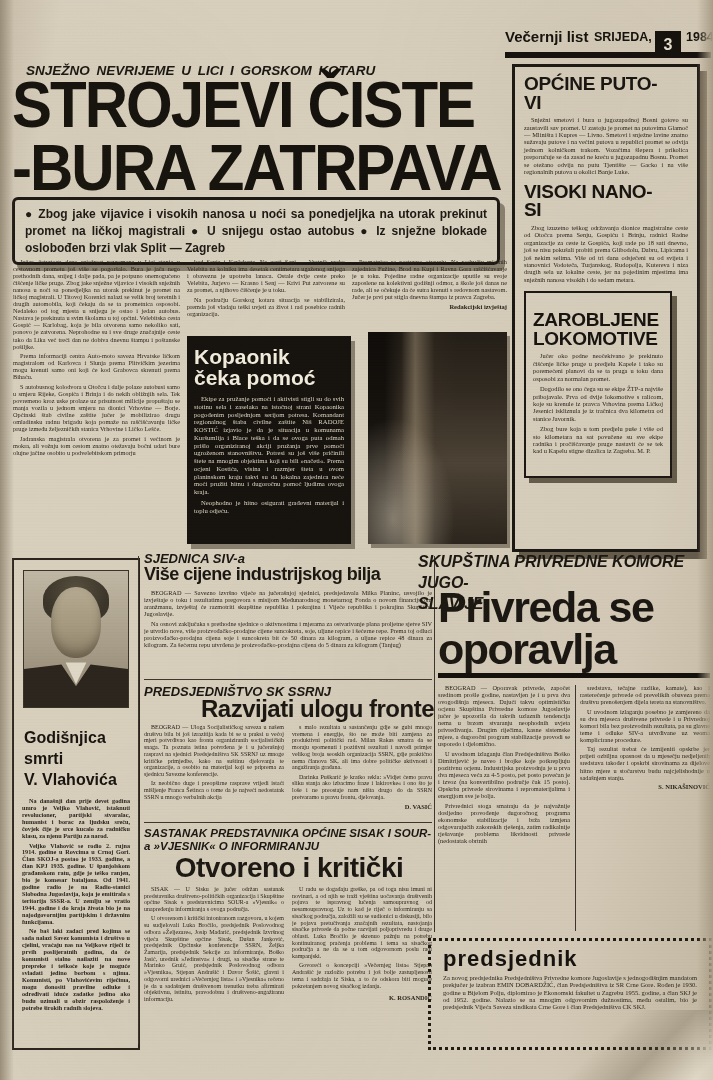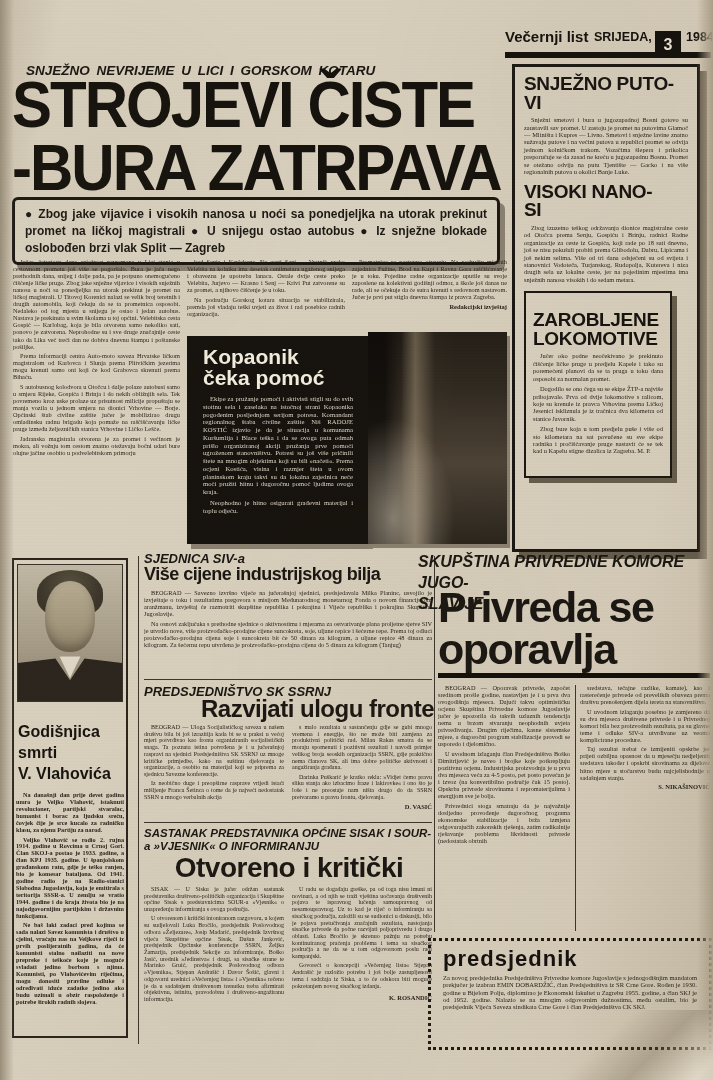--- a/index.html
+++ b/index.html
@@ -23,21 +23,21 @@
   
   .leadbox{border:3.5px solid #1c1813;border-radius:6px;background:rgba(222,214,199,.35);
            box-shadow:5px 6px 0 #8a8070;padding:6px 10px;
            font:bold 12px/1.4 "Liberation Sans",sans-serif;color:#1d1914;text-align:justify;}
   
   .body-col{font-size:6.3px;line-height:1.12;text-align:justify;overflow:hidden;color:#2a251d;}
   .body-col p{margin:0 0 2.5px;text-indent:7px;}
   .byline{display:block;text-align:right;font-weight:bold;font-size:6.5px;margin-top:1px;}
   .rule{background:#3c362c;}
   
-  .blackbox{background:#17130e;color:#ece5d6;padding:10px 16px;overflow:hidden;box-shadow:4px 5px 0 #8a8070;}
+  .blackbox{background:#17130e;color:#ece5d6;padding:10px 7px;overflow:hidden;box-shadow:4px 5px 0 #8a8070;}
   .blackbox h2{margin:0 0 7px;font:bold 21px/1 "Liberation Sans",sans-serif;color:#f1ebdc;white-space:pre-line;}
   .blackbox p{margin:0 0 3px;font-size:6.7px;line-height:1.16;text-align:justify;text-indent:7px;color:#ddd5c4;}
   
   .photo{overflow:hidden;}
   .storm{background:
       radial-gradient(ellipse at 18% 88%, rgba(214,203,182,.55), transparent 38%),
       linear-gradient(90deg, rgba(10,8,6,.75) 0 12%, transparent 26%),
       linear-gradient(90deg, transparent 24%, rgba(166,149,121,.5) 34%, rgba(70,58,45,.15) 48%, transparent 64%),
       linear-gradient(180deg,#241f18 0%,#322b22 28%,#4d4336 62%,#2b251d 100%);}
   .portrait{background:linear-gradient(180deg,#c0b7a4 0%,#a79d88 55%,#8d8270 100%);border:1px solid #3a332a;position:relative;}
@@ -49,21 +49,21 @@
           background:#2c261e;clip-path:polygon(0 30%,36% 22%,50% 62%,64% 22%,100% 30%,100% 100%,0 100%);}
   .p-shirt{position:absolute;left:0;bottom:0;width:100%;height:40%;background:#ded7c5;
           clip-path:polygon(40% 18%,50% 58%,60% 18%);}
   
   .bigbox{border:3px solid #1c1813;box-shadow:7px 7px 0 #665c4b;padding:8px 9px;overflow:hidden;background:rgba(221,213,197,.25);}
   .bigbox h2,.innerbox h2{margin:0 0 4px;font:bold 19px/0.98 "Liberation Sans",sans-serif;color:#181410;letter-spacing:-0.3px;white-space:pre-line;}
   .boxtext{font-size:6.4px;line-height:1.16;text-align:justify;color:#2a251d;}
   .boxtext p{margin:0 0 3px;text-indent:7px;}
   .innerbox{border:2.5px solid #1c1813;box-shadow:5px 5px 0 #665c4b;padding:18px 7px;margin:8px 16px 0 0;overflow:hidden;}
   
-  .sidebox{border:2px solid #2b251d;padding:2px;overflow:hidden;}
+  .sidebox{border:2px solid #2b251d;padding:8px;overflow:hidden;}
   .sidebox h2{margin:20px 2px 8px;font:bold 16px/1.3 "Liberation Sans",sans-serif;color:#181410;white-space:pre-line;}
   .sidebox .body-col{font-weight:bold;font-size:6.2px;}
   
   .dotbox{border:3px dotted #211c15;padding:6px 12px;overflow:hidden;}
   .dotbox .t1{font:bold 22px/1.05 "Liberation Sans",sans-serif;color:#171310;text-align:justify;text-align-last:justify;letter-spacing:1px;}
   .dotbox .t2{font:bold 22px/1.05 "Liberation Sans",sans-serif;color:#171310;letter-spacing:1px;}
   .dotbox .body-col{margin-top:4px;font-size:6.5px;}
   
   .edgeL{left:0;top:0;width:14px;height:1080px;background:linear-gradient(90deg,#9a8f7a,rgba(154,143,122,0));}
   .edgeR{right:0;top:0;width:16px;height:1080px;background:linear-gradient(270deg,#ab9f88,rgba(171,159,136,0));}
@@ -116,21 +116,21 @@
 čeka pomoć</h2>
     <div>
         <p>Ekipe za pružanje pomoći i aktivisti stigli su do svih stotinu sela i zaselaka na istočnoj strani Kopaonika pogođenim posljednjom serijom potresa. Komandant regionalnog štaba civilne zaštite Niš RADOJE KOSTIĆ izjavio je da je situacija u komunama Kuršumlija i Blace teška i da se ovoga puta odmah prišlo organiziranoj akciji pružanja prve pomoći ugroženom stanovništvu. Potresi su još više pričinili štete na mnogim objektima koji su bili »načeti«. Prema ocjeni Kostića, visina i razmjer šteta u ovom planinskom kraju takvi su da lokalna zajednica neće moći pružiti hitnu i dugoročnu pomoć ljudima ovoga kraja.</p>
         <p>Neophodno je hitno osigurati građevni materijal i toplu odjeću.</p>
       </div>
   </div>
 
   <div class="abs photo storm" style="left:368px;top:332px;width:139px;height:212px;box-shadow:3px 4px 0 #8a8070;"></div>
 
   <div class="abs bigbox" style="left:512px;top:64px;width:164px;height:466px;">
-    <h2 class="preline">SNJEŽNO PUTO-
+    <h2 class="preline">OPĆINE PUTO-
 VI</h2>
     <div class="boxtext">
         <p>Snježni smetovi i bura u jugozapadnoj Bosni gotovo su zaustavili sav promet. U zastoju je promet na putovima Glamoč — Mliništa i Kupres — Livno. Smetovi i snježne lavine znatno sužavaju putove i na većini putova u republici promet se odvija jednom kolničkom trakom. Vozačima šlepera i prikolica preporučuje se da zasad ne kreću u jugozapadnu Bosnu. Promet se otežano odvija na putu Tjentište — Gacko i na više regionalnih putova u okolici Banje Luke.</p>
       </div>
     <h2 style="margin-top:7px;" class="preline">VISOKI NANO-
 SI</h2>
     <div class="boxtext">
         <p>Zbog izuzetno teškog održavanja dionice magistralne ceste od Otočca prema Senju, Gospiću i Brinju, radnici Radne organizacije za ceste iz Gospića, koji rade po 18 sati dnevno, još se nisu pokušali probiti prema Glibodolu, Dabru, Lipicama i još nekim selima. Više od tri dana odsječeni su od svijeta i stanovnici Vodoteča, Turjanskog, Rudopolja, Kutereva i niza drugih sela uz lokalne ceste, jer na pojedinim mjestima ima snježnih nanosa visokih i do sedam metara.</p>
       </div>
     <div class="innerbox">

